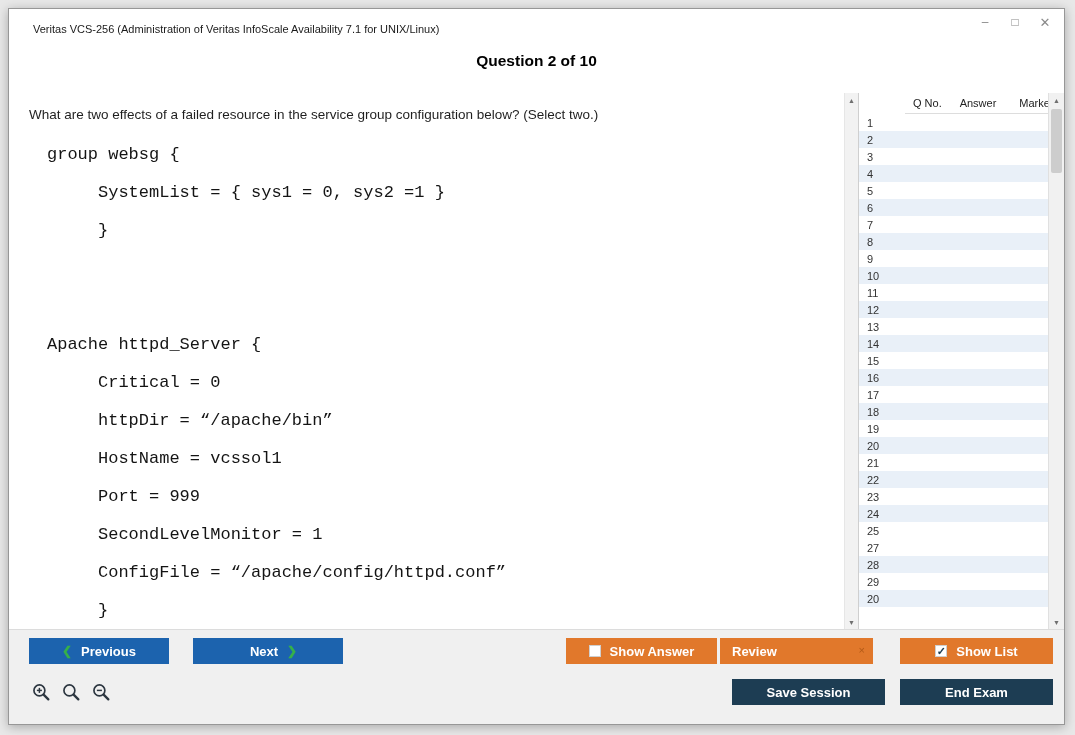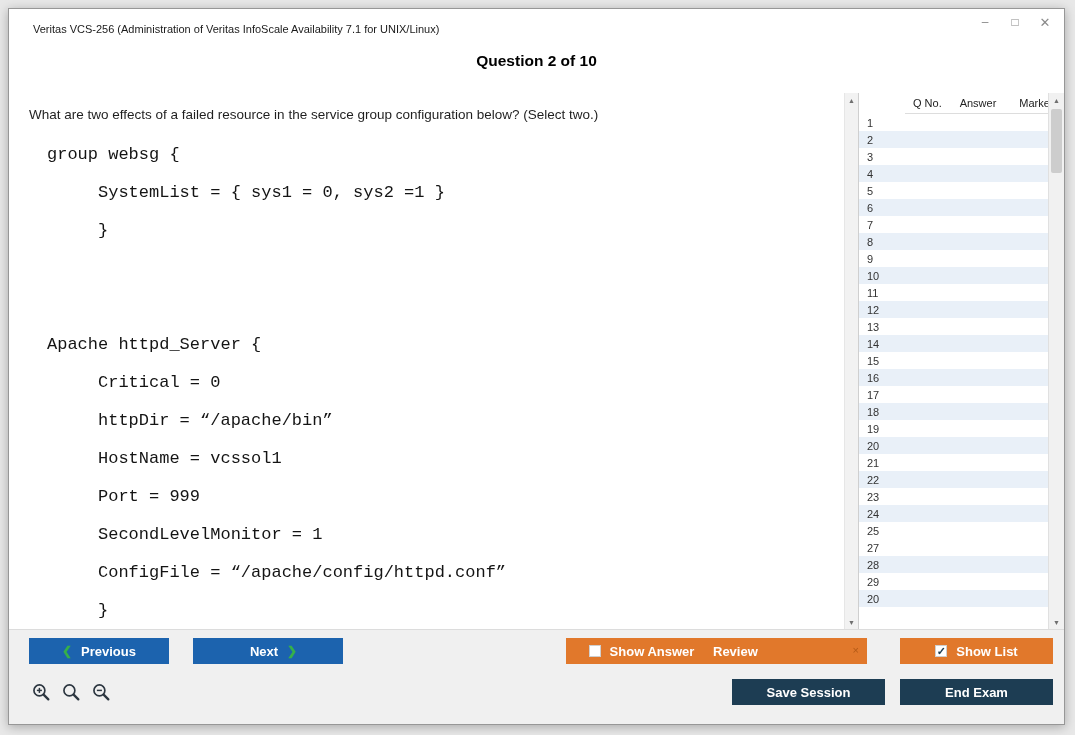--- a/index.html
+++ b/index.html
@@ -76,21 +76,21 @@
   .ql-thumb{position:absolute;top:16px;left:2px;right:2px;height:64px;background:#cdcdcd;border-radius:2px;}
   
   .footer{position:absolute;left:0;right:0;bottom:0;height:95px;background:#f0f0f0;
     border-top:1px solid #dcdcdc;box-sizing:border-box;}
   .btn{position:absolute;height:26px;display:flex;align-items:center;justify-content:center;
     font-size:13px;font-weight:bold;color:#fff;cursor:pointer;box-sizing:border-box;}
   .btn-prev{left:20px;top:8px;width:140px;background:#1c63ae;gap:9px;}
   .btn-next{left:184px;top:8px;width:150px;background:#1c63ae;gap:9px;padding-left:11px;}
   .chev{color:#35b04a;font-size:12px;font-weight:bold;}
   .btn-show-answer{left:557px;top:8px;width:151px;background:#e1782b;gap:9px;}
-  .btn-review{left:692px;top:8px;width:166px;background:#e1782b;justify-content:flex-start;padding-left:12px;}
+  .btn-review{left:711px;top:8px;width:153px;background:#e1782b;justify-content:flex-start;padding-left:12px;}
   .review-x{position:absolute;right:8px;top:6px;color:#b35a17;font-size:11px;font-weight:normal;}
   .btn-show-list{left:891px;top:8px;width:153px;background:#e1782b;gap:9px;}
   .btn-save{left:723px;top:49px;width:153px;background:#1d3d53;font-weight:600;}
   .btn-end{left:891px;top:49px;width:153px;background:#1d3d53;font-weight:600;}
   .zoom-bar{position:absolute;left:20px;top:50px;display:flex;gap:6px;}
   .zoom-btn{width:24px;height:24px;display:flex;align-items:center;justify-content:center;
     background:transparent;border:none;cursor:pointer;padding:0;}
 </style>
 </head>
 <body>

